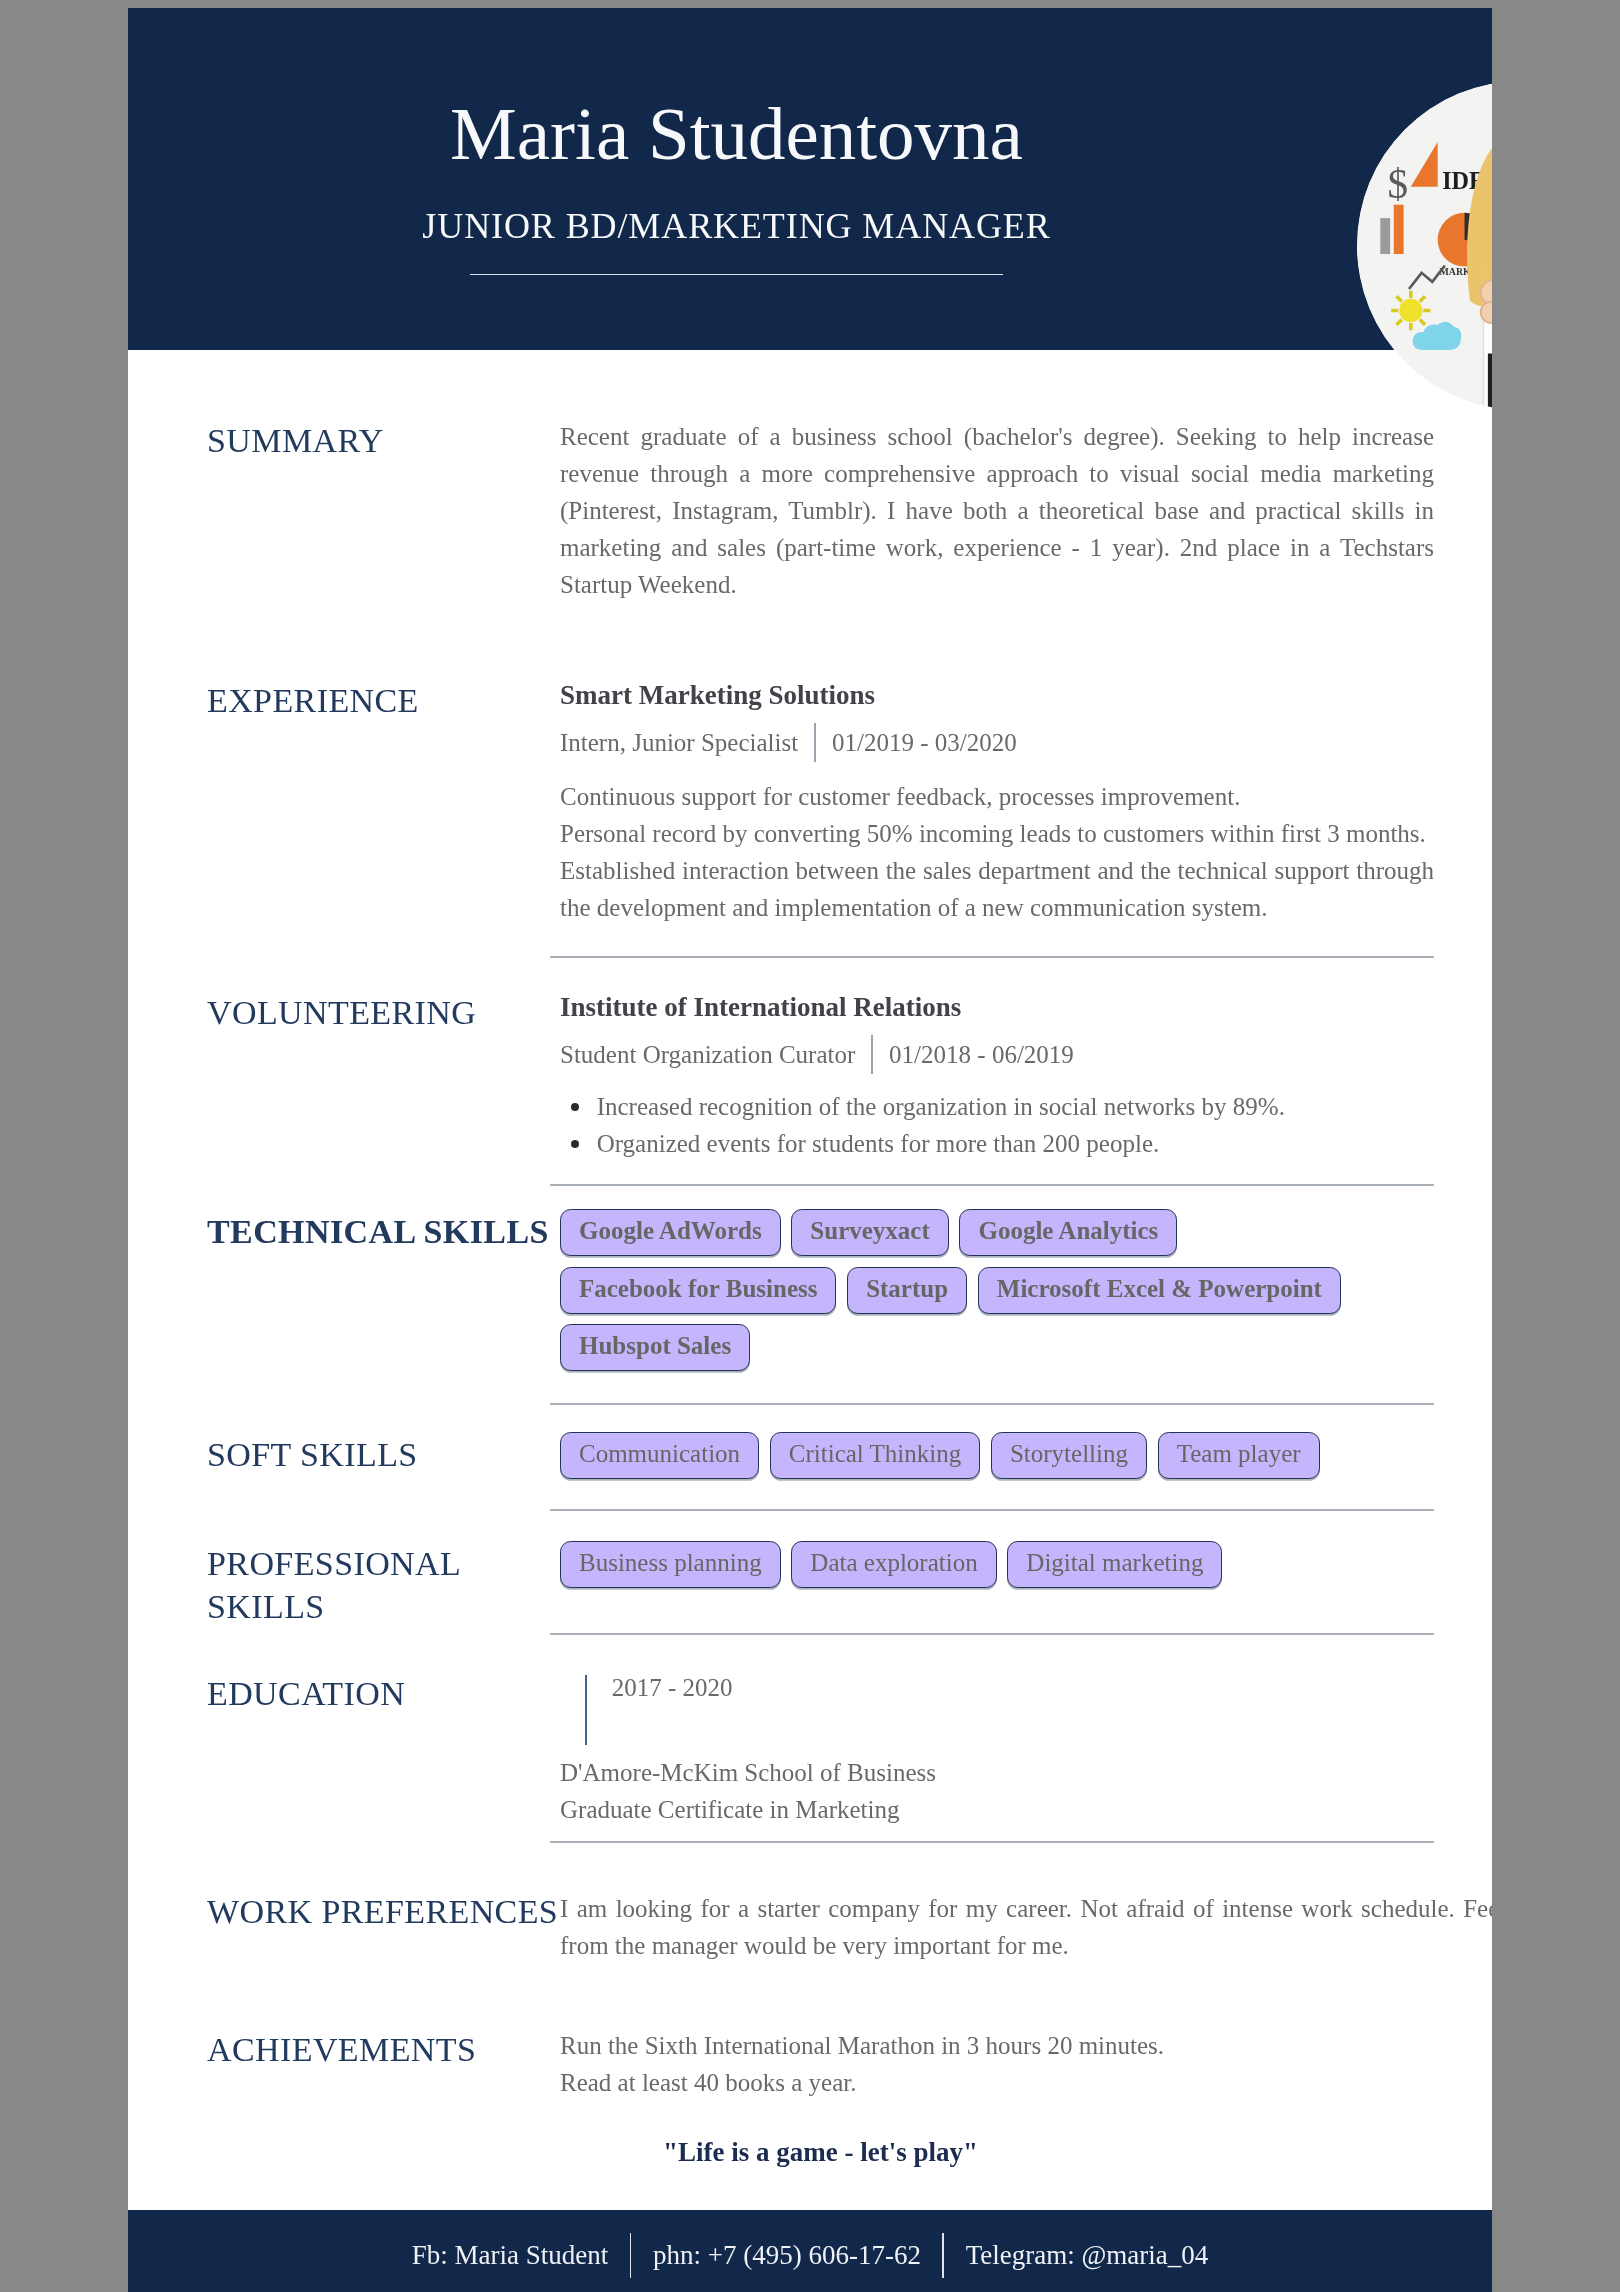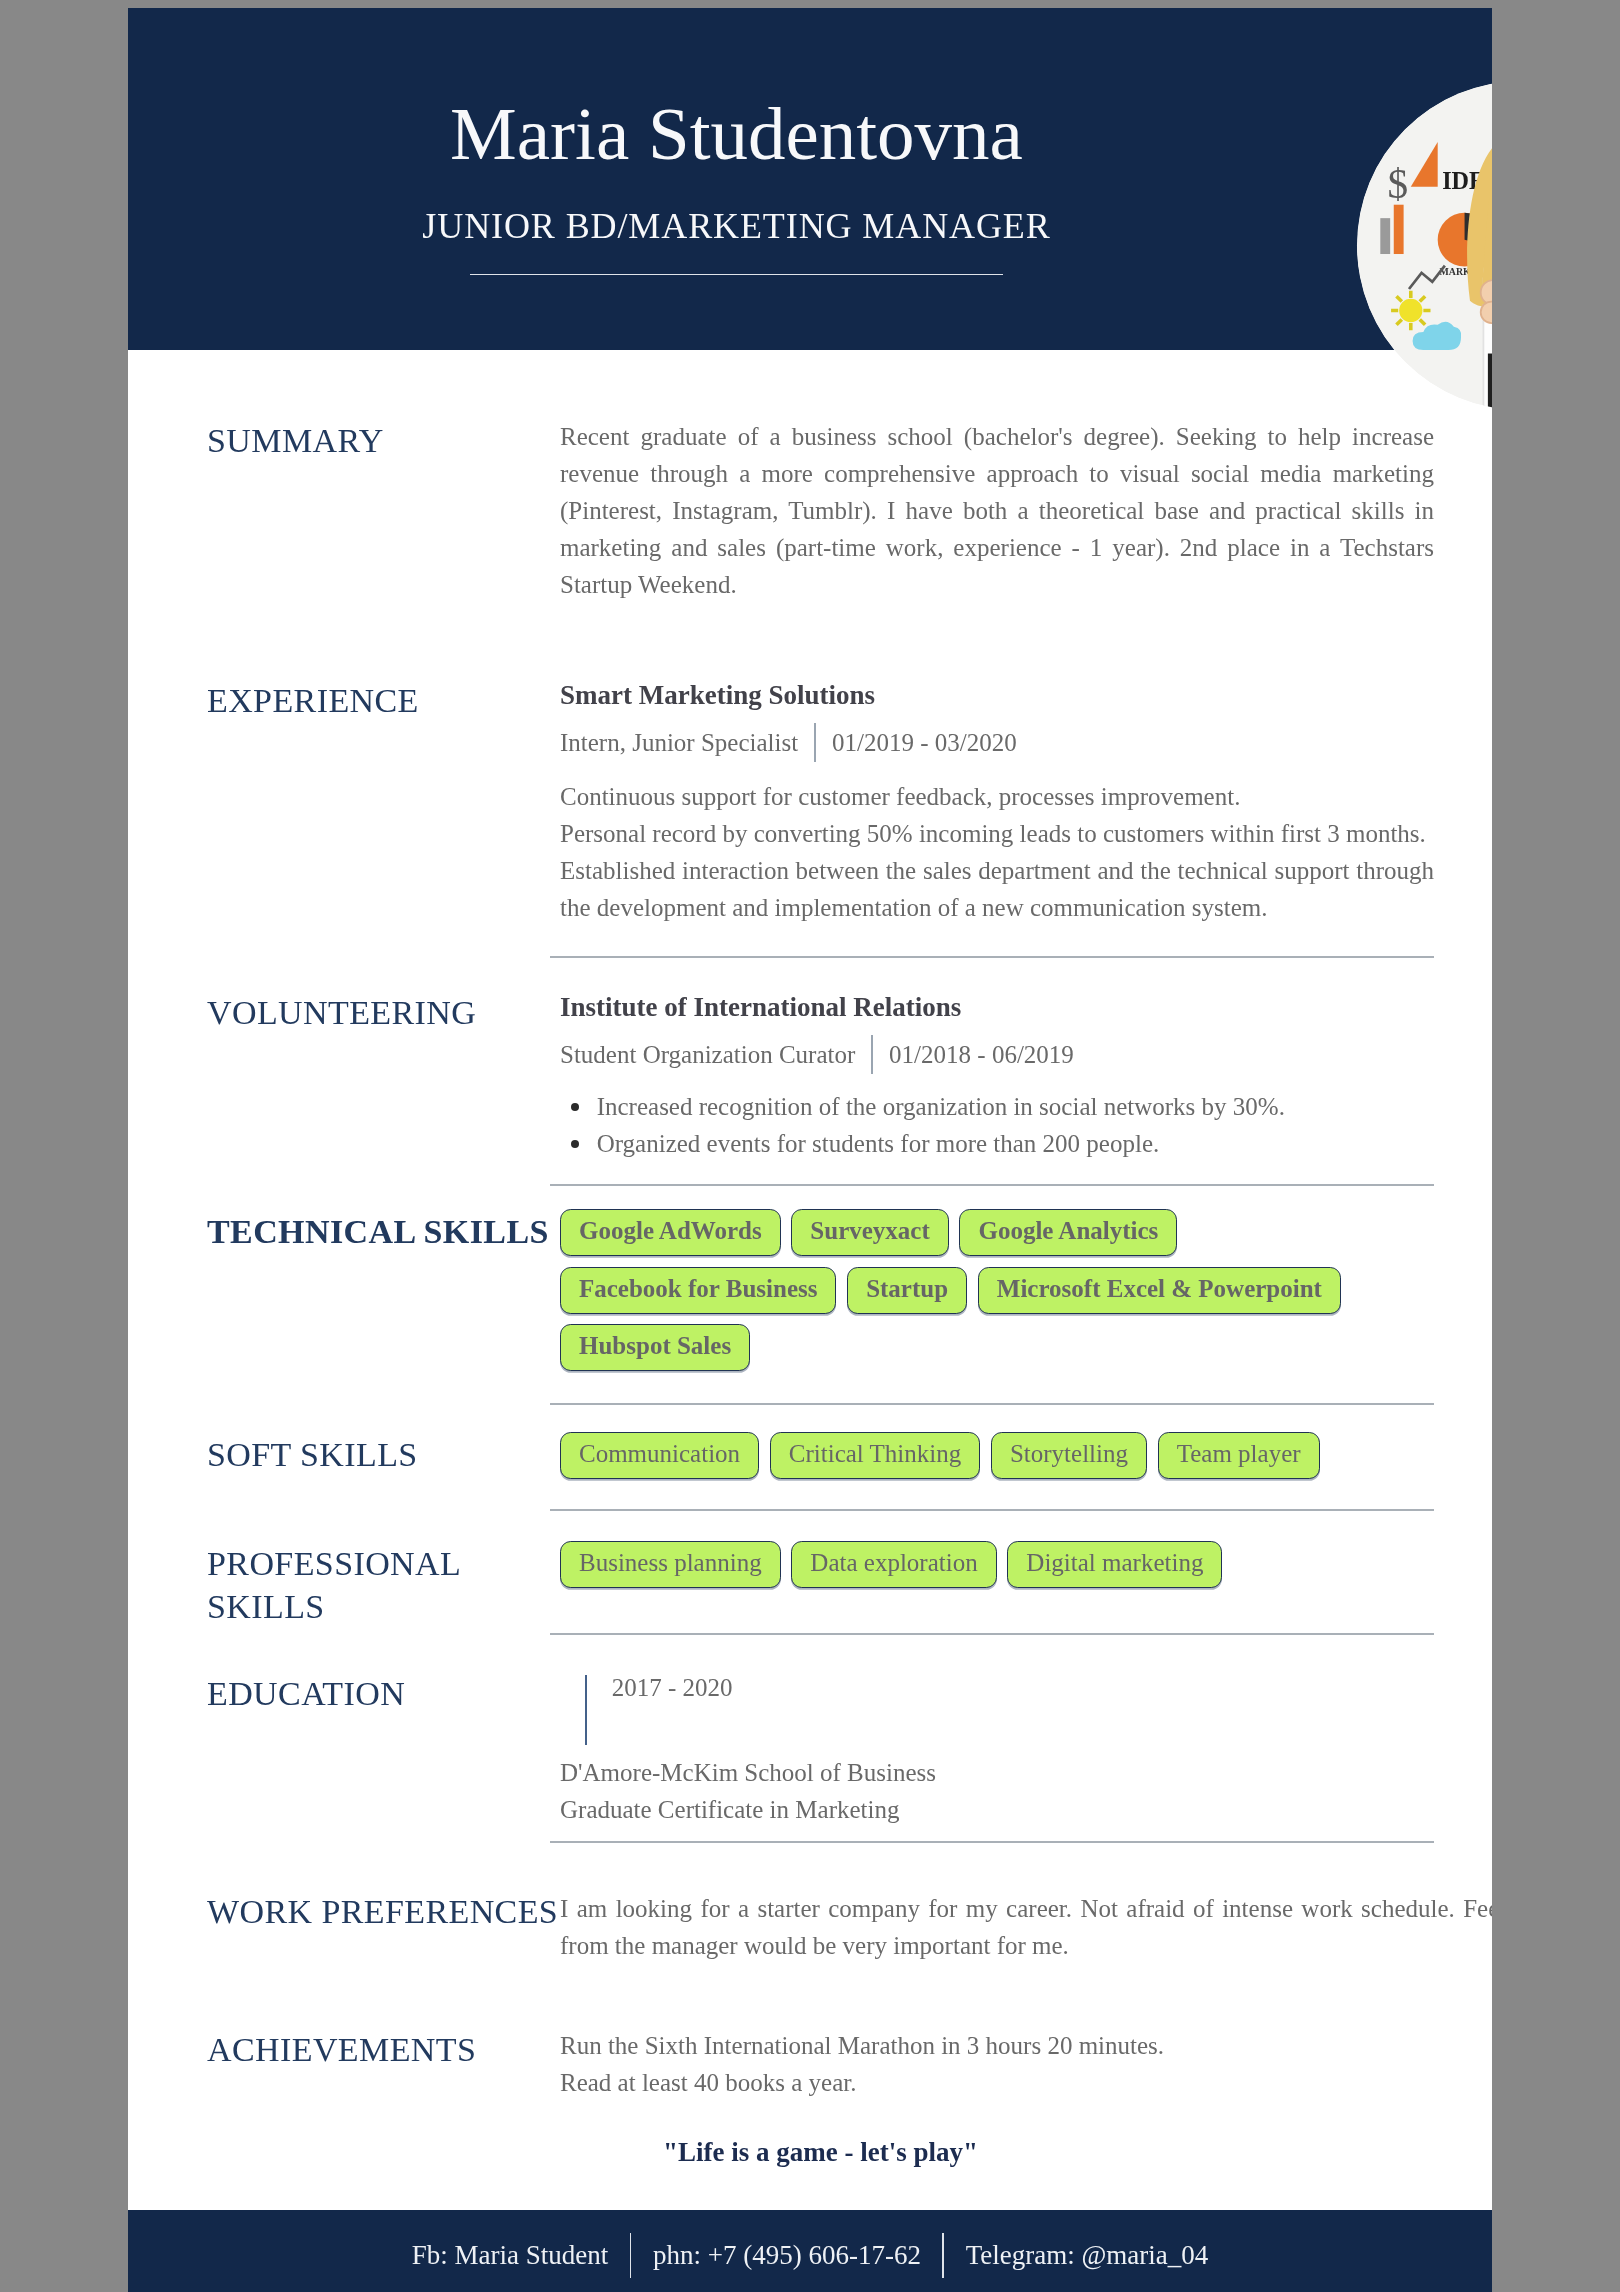--- a/index.html
+++ b/index.html
@@ -48,21 +48,21 @@
   .bullets { margin-top: 12.5px; }
   .bullet { display: flex; align-items: center; }
   .dot { width: 8px; height: 8px; border-radius: 50%; background: #2b2b2b; margin: 0 18px 0 10.7px; flex: none; }
 
   .pills { display: flex; flex-wrap: wrap; gap: 10.7px; }
   .pill {
     height: 47px; line-height: 42px; padding: 0 18px;
     border: 1.8px solid #203353; border-radius: 10.7px;
     color: #666666; font-size: 25px; white-space: nowrap;
     box-shadow: 0 1.8px 0 rgba(18,40,74,0.35);
-    background: #bef264;
+    background: #c4b5fd;
   }
 
   .divider { border: none; border-top: 2.7px solid #a9b0b7; margin-left: 343px; }
 
   
   .edu-head { display: flex; align-items: flex-start; }
   .edu-name { font-size: 27px; font-weight: bold; color: #42424a; max-width: 407px; line-height: 1.4; }
   .edu-vsep { width: 1.8px; height: 70px; background: #44618a; margin: 3.6px 0 0 25px; flex: none; }
   .edu-dates { margin-left: 25px; font-size: 25px; color: #696969; padding-top: 2.7px; }
   .edu-lines { margin-top: 9px; }
@@ -224,21 +224,21 @@
         <div class="entry-title">Institute of International Relations</div>
         <div class="meta">
           <span>Student Organization Curator</span>
           <span class="vsep"></span>
           <span>01/2018 - 06/2019</span>
         </div>
         <div class="bullets">
 
             <div class="bullet">
               <span class="dot"></span>
-              <span>Increased recognition of the organization in social networks by 30%.</span>
+              <span>Increased recognition of the organization in social networks by 89%.</span>
             </div>
 
             <div class="bullet">
               <span class="dot"></span>
               <span>Organized events for students for more than 200 people.</span>
             </div>
           </div>
       </div>
     </section>
 

